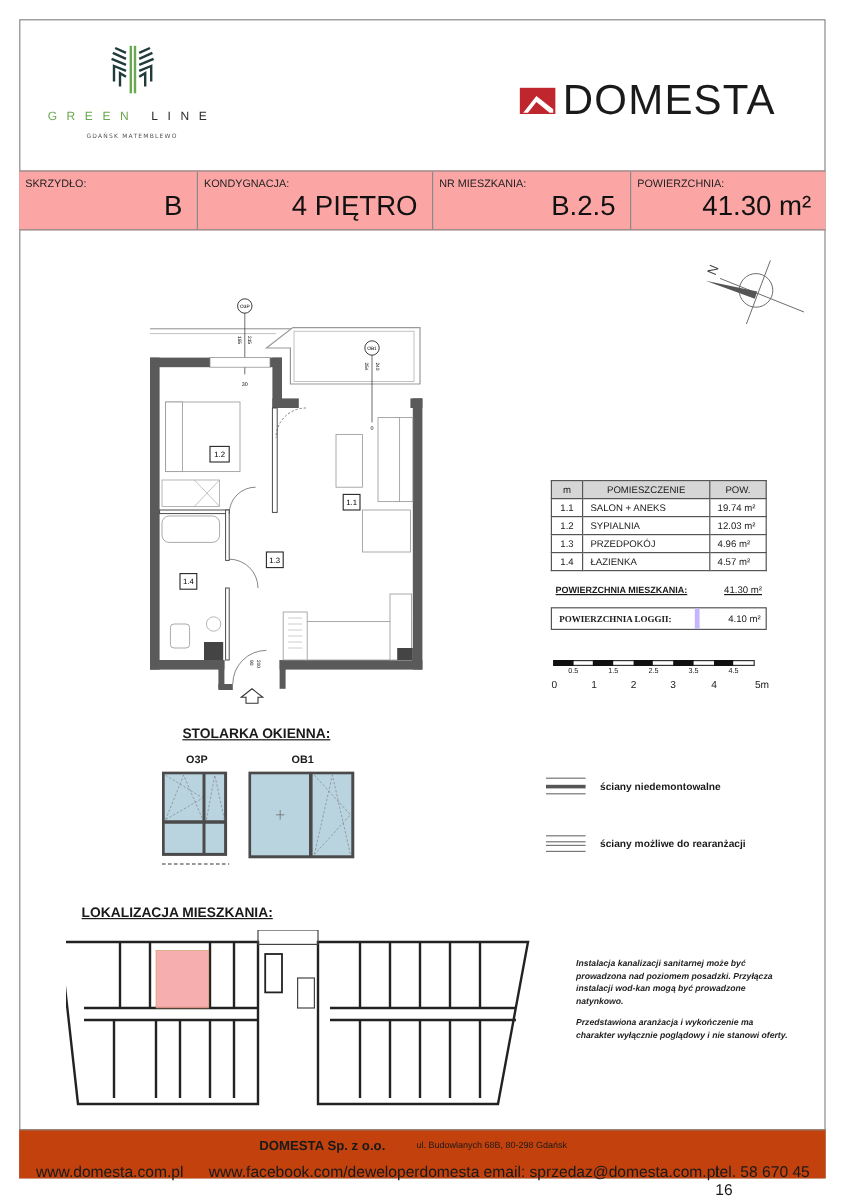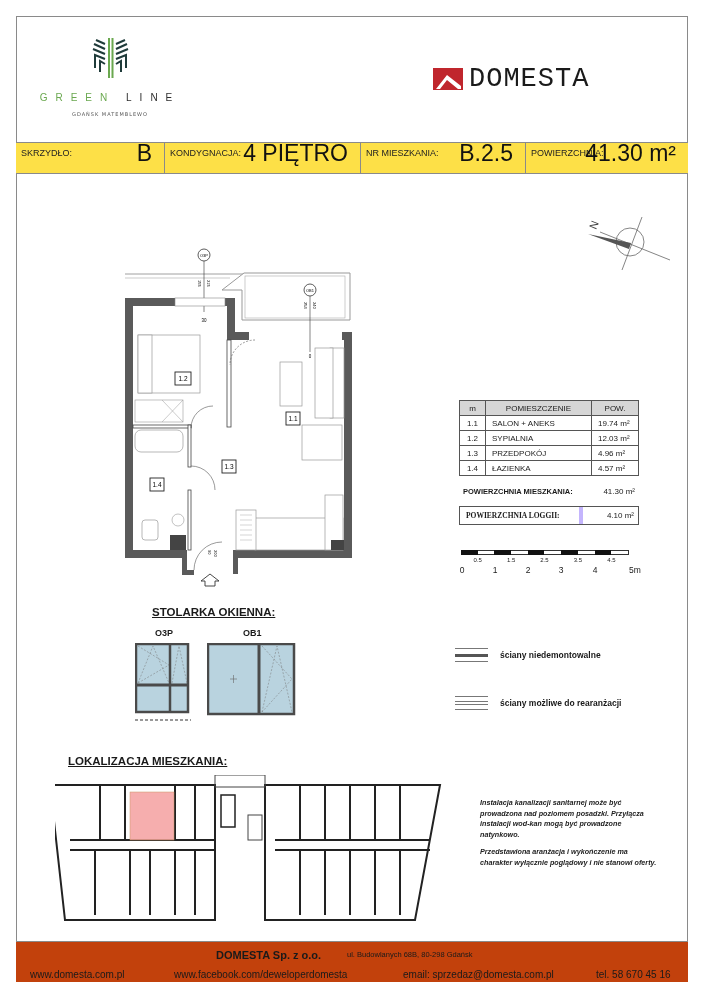--- a/index.html
+++ b/index.html
@@ -8,42 +8,42 @@
     .frame { position: absolute; left: 16px; top: 16px; width: 672px; height: 966px; border: 1px solid #8a8a8a; }
 
     
     .logo-gl { position: absolute; left: 30px; top: 38px; width: 160px; text-align: center; }
     .gl-word { margin-top: 10px; font-family: "Liberation Sans", sans-serif; font-size: 10px; letter-spacing: 8px; }
     .gl-word .g { color: #6aa84f; margin-top: 20px; }
     .gl-word .l { color: #2d2d2d; }
     .gl-sub { margin-top: 8px; font-size: 5px; letter-spacing: 1px; color: #555; }
 
     .logo-dom { position: absolute; left: 433px; top: 64px; display: flex; align-items: center; gap: 6px; }
-    .logo-dom .word { font-family: Liberation Mono, monospace; font-size: 27px; letter-spacing: 1px; color: #1a1a1a; }
-
-    
-    .infobar { position: absolute; left: 16px; top: 142px; width: 672px; height: 32px; background: #fde047; border-top: 1px solid #8a8a8a; border-bottom: 1px solid #8a8a8a; display: flex; }
+    .logo-dom .word { font-family: Liberation Sans, sans-serif; font-size: 35px; letter-spacing: 1px; color: #1a1a1a; }
+
+    
+    .infobar { position: absolute; left: 16px; top: 142px; width: 672px; height: 50px; background: #fca5a5; border-top: 1px solid #8a8a8a; border-bottom: 1px solid #8a8a8a; display: flex; }
     .infocell { position: relative; border-right: 1px solid #8a8a8a; height: 100%; }
     .infocell:last-child { border-right: none; }
     .infocell .lbl { position: absolute; left: 5px; top: 5px; font-family: "Liberation Sans", sans-serif; font-size: 9px; color: #222; }
     .infocell .val { position: absolute; right: 12px; bottom: 6px; font-family: "Liberation Sans", sans-serif; font-size: 23px; color: #111; }
 
     
     .plan { position: absolute; left: 110px; top: 240px; }
 
     
     .compass { position: absolute; left: 570px; top: 212px; }
 
     
     .rooms { position: absolute; left: 459px; top: 400px; width: 180px; border-collapse: collapse; font-family: "Liberation Sans", sans-serif; font-size: 8px; }
     .rooms th { background: #d6d6d6; font-weight: normal; height: 15px; border: 1px solid #555; }
     .rooms td { height: 15px; border: 1px solid #555; padding-left: 6px; }
     .rooms td.c { text-align: center; padding: 0; }
     .rooms td.r { text-align: left; padding-right: 4px; }
-    .total-row { position: absolute; left: 459px; top: 487px; width: 180px; display: flex; justify-content: space-between; font-family: "Liberation Sans", sans-serif; font-size: 7.5px; font-weight: bold; }
+    .total-row { position: absolute; left: 459px; top: 487px; width: 180px; display: flex; justify-content: space-between; font-family: "Liberation Sans", sans-serif; font-size: 7.5px; font-weight: bold; text-decoration: underline; }
     .total-row .v { font-weight: normal; font-size: 8px; padding-right: 4px; }
     .loggia { position: absolute; left: 459px; top: 506px; width: 180px; height: 19px; border: 1px solid #555; display: flex; font-family: "Liberation Sans", sans-serif; font-size: 7.5px; }
     .loggia .k { flex: 1; padding-left: 6px; line-height: 17px; font-weight: bold; border-right: 4px solid #c4b5fd; font-family: Liberation Serif, serif; }
     .loggia .v { width: 55px; text-align: right; padding-right: 4px; line-height: 17px; font-size: 8px; }
 
     
     .scale { position: absolute; left: 461px; top: 550px; width: 190px; height: 30px; }
     .scale .bar { position: absolute; top: 0; height: 5px; width: 16.7px; }
     .scale .tick { position: absolute; top: 7px; font-family: "Liberation Sans", sans-serif; font-size: 6px; transform: translateX(-50%); }
     .scale .tickbig { position: absolute; top: 15px; font-family: "Liberation Sans", sans-serif; font-size: 8.5px; transform: translateX(-50%); }
@@ -61,21 +61,21 @@
     .locplan { position: absolute; left: 55px; top: 775px; }
 
     
     .notes { position: absolute; left: 480px; top: 798px; width: 180px; font-family: "Liberation Sans", sans-serif; font-style: italic; font-weight: bold; font-size: 7.2px; line-height: 10.5px; color: #222; }
     .notes p { margin-bottom: 7px; }
 
     
     .footer { position: absolute; left: 16px; top: 941px; width: 672px; height: 41px; background: #c2410c; border-top: 1px solid #8a8a8a; font-family: "Liberation Sans", sans-serif; }
     .footer .company { position: absolute; left: 200px; top: 7px; font-size: 11px; font-weight: bold; }
     .footer .addr { position: absolute; left: 331px; top: 8px; font-size: 7.5px; }
-    .footer .link { position: absolute; top: 27px; font-size: 10px; }
+    .footer .link { position: absolute; top: 27px; font-size: 13px; }
   </style>
 </head>
 <body>
 
 <div class="frame"></div>
 
 <div class="logo-gl">
   <svg width="44" height="40" viewBox="0 0 44 40">
     <rect x="20" y="0" width="2" height="40" fill="#6aa84f"></rect>
     <rect x="23.5" y="0" width="2" height="40" fill="#6aa84f"></rect>

